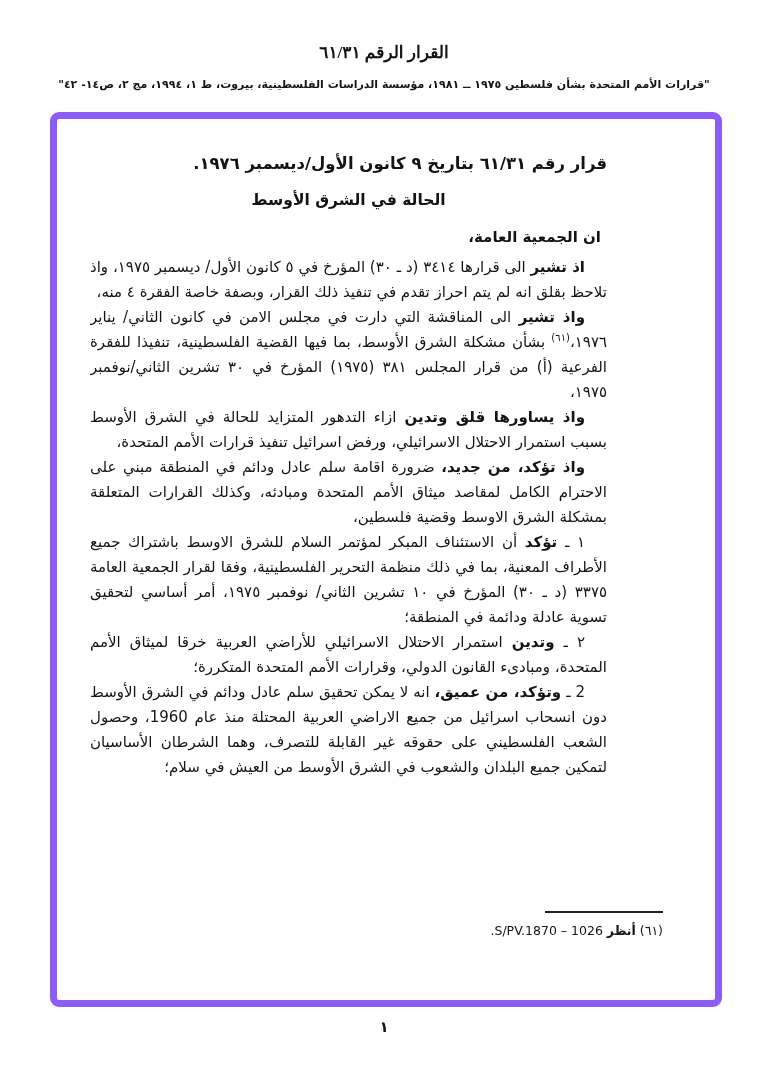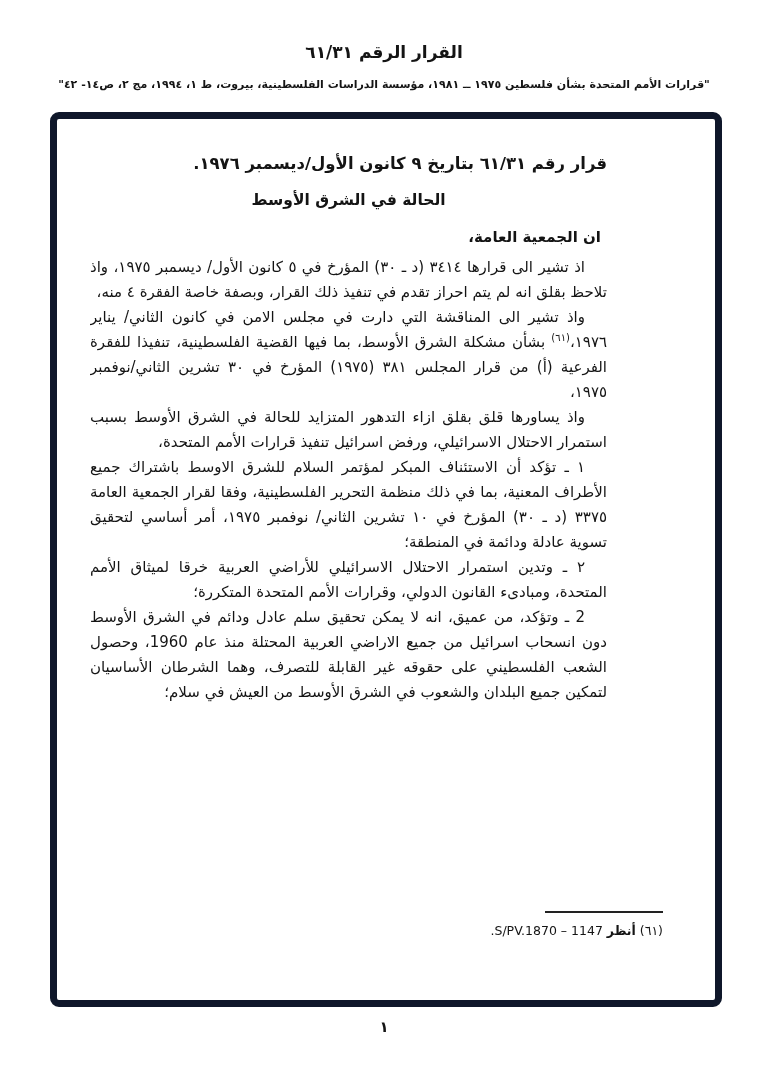--- a/index.html
+++ b/index.html
@@ -2,39 +2,39 @@
 <html><head>
 <meta charset="utf-8">
 <style>
   html,body{margin:0;padding:0;}
   body{
     width:768px;height:1085px;position:relative;background:#ffffff;color:#141414;
     font-family:"DejaVu Sans",sans-serif;overflow:hidden;
   }
   .hdr-title{
     position:absolute;top:42px;left:0;width:768px;text-align:center;
-    direction:rtl;font-weight:bold;font-size:17px;letter-spacing:0.5px;
+    direction:rtl;font-weight:bold;font-size:17px;letter-spacing:0.5px;font-family:Liberation Serif, serif;
   }
   .hdr-cite{
     position:absolute;top:78px;left:29px;width:710px;text-align:center;
     direction:rtl;font-weight:bold;font-size:11px;white-space:nowrap;
   }
   .green-box{
     position:absolute;left:50px;top:112px;width:672px;height:895px;
-    border:7px solid #0f172a;border-radius:9px;box-sizing:border-box;
+    border:7px solid #8b5cf6;border-radius:9px;box-sizing:border-box;
   }
   .content{
     position:absolute;top:24px;right:108px;width:517px;height:758px;overflow:hidden;
     direction:rtl;text-align:justify;font-size:15px;line-height:25px;
   }
   .doc-title{margin:8px 0 12px;text-align:right;font-weight:bold;font-size:16.5px;}
   .doc-subject{margin:0 0 12px;text-align:center;font-weight:bold;font-size:15.5px;}
   .doc-opening{margin:1px 0 5px;text-align:right;font-weight:bold;font-size:15px;text-indent:6px;}
   .para{margin:0;text-indent:22px;}
-  .para b{font-weight:normal;}
+  .para b{font-weight:bold;}
   .para sup{font-size:10px;line-height:0;vertical-align:super;}
   .footnote{
     position:absolute;right:52px;top:784px;width:430px;
     direction:rtl;text-align:right;
   }
   .footnote-rule{display:inline-block;width:118px;height:2px;background:#222;margin-bottom:5px;}
   .footnote-text{font-size:12.5px;line-height:18px;}
   .footnote-text b{font-weight:bold;}
   .page-num{
     position:absolute;top:1018px;left:0;width:768px;text-align:center;
@@ -51,30 +51,31 @@
 
   <div class="content">
     <p class="doc-title">قرار رقم ٦١/٣١ بتاريخ ٩ كانون الأول/ديسمبر ١٩٧٦.</p>
     <p class="doc-subject">الحالة في الشرق الأوسط</p>
     <p class="doc-opening">ان الجمعية العامة،</p>
 
     <p class="para"><b>اذ تشير</b><span> الى قرارها ٣٤١٤ (د ـ ٣٠) المؤرخ في ٥ كانون الأول/ ديسمبر ١٩٧٥، واذ تلاحظ بقلق انه لم يتم احراز تقدم في تنفيذ ذلك القرار، وبصفة خاصة الفقرة ٤ منه،</span></p>
 
     <p class="para"><b>واذ تشير</b><span> الى المناقشة التي دارت في مجلس الامن في كانون الثاني/ يناير ١٩٧٦،</span><sup>(٦١)</sup><span> بشأن مشكلة الشرق الأوسط، بما فيها القضية الفلسطينية، تنفيذا للفقرة الفرعية (أ) من قرار المجلس ٣٨١ (١٩٧٥) المؤرخ في ٣٠ تشرين الثاني/نوفمبر ١٩٧٥،</span></p>
 
-    <p class="para"><b>واذ يساورها قلق بقلق</b><span> ازاء التدهور المتزايد للحالة في الشرق الأوسط بسبب استمرار الاحتلال الاسرائيلي، ورفض اسرائيل تنفيذ قرارات الأمم المتحدة،</span></p>
+    <p class="para"><b>واذ يساورها قلق وتدين</b><span> ازاء التدهور المتزايد للحالة في الشرق الأوسط بسبب استمرار الاحتلال الاسرائيلي، ورفض اسرائيل تنفيذ قرارات الأمم المتحدة،</span></p>
 
+    <p class="para"><b>واذ تؤكد، من جديد،</b><span> ضرورة اقامة سلم عادل ودائم في المنطقة مبني على الاحترام الكامل لمقاصد ميثاق الأمم المتحدة ومبادئه، وكذلك القرارات المتعلقة بمشكلة الشرق الاوسط وقضية فلسطين،</span></p>
 
     <p class="para"><span>١ ـ </span><b>تؤكد</b><span> أن الاستئناف المبكر لمؤتمر السلام للشرق الاوسط باشتراك جميع الأطراف المعنية، بما في ذلك منظمة التحرير الفلسطينية، وفقا لقرار الجمعية العامة ٣٣٧٥ (د ـ ٣٠) المؤرخ في ١٠ تشرين الثاني/ نوفمبر ١٩٧٥، أمر أساسي لتحقيق تسوية عادلة ودائمة في المنطقة؛</span></p>
 
     <p class="para"><span>٢ ـ </span><b>وتدين</b><span> استمرار الاحتلال الاسرائيلي للأراضي العربية خرقا لميثاق الأمم المتحدة، ومبادىء القانون الدولي، وقرارات الأمم المتحدة المتكررة؛</span></p>
 
     <p class="para"><span>2 ـ </span><b>وتؤكد، من عميق،</b><span> انه لا يمكن تحقيق سلم عادل ودائم في الشرق الأوسط دون انسحاب اسرائيل من جميع الاراضي العربية المحتلة منذ عام 1960، وحصول الشعب الفلسطيني على حقوقه غير القابلة للتصرف، وهما الشرطان الأساسيان لتمكين جميع البلدان والشعوب في الشرق الأوسط من العيش في سلام؛</span></p>
   </div>
 
   <div class="footnote">
     <span class="footnote-rule"></span>
-    <div class="footnote-text"><span>(٦١)</span> <b>أنظر</b> <span>S/PV.1870 – 1147.</span></div>
+    <div class="footnote-text"><span>(٦١)</span> <b>أنظر</b> <span>S/PV.1870 – 1026.</span></div>
   </div>
 
 </div>
 
 <div class="page-num">١</div>
 
 </body></html>

